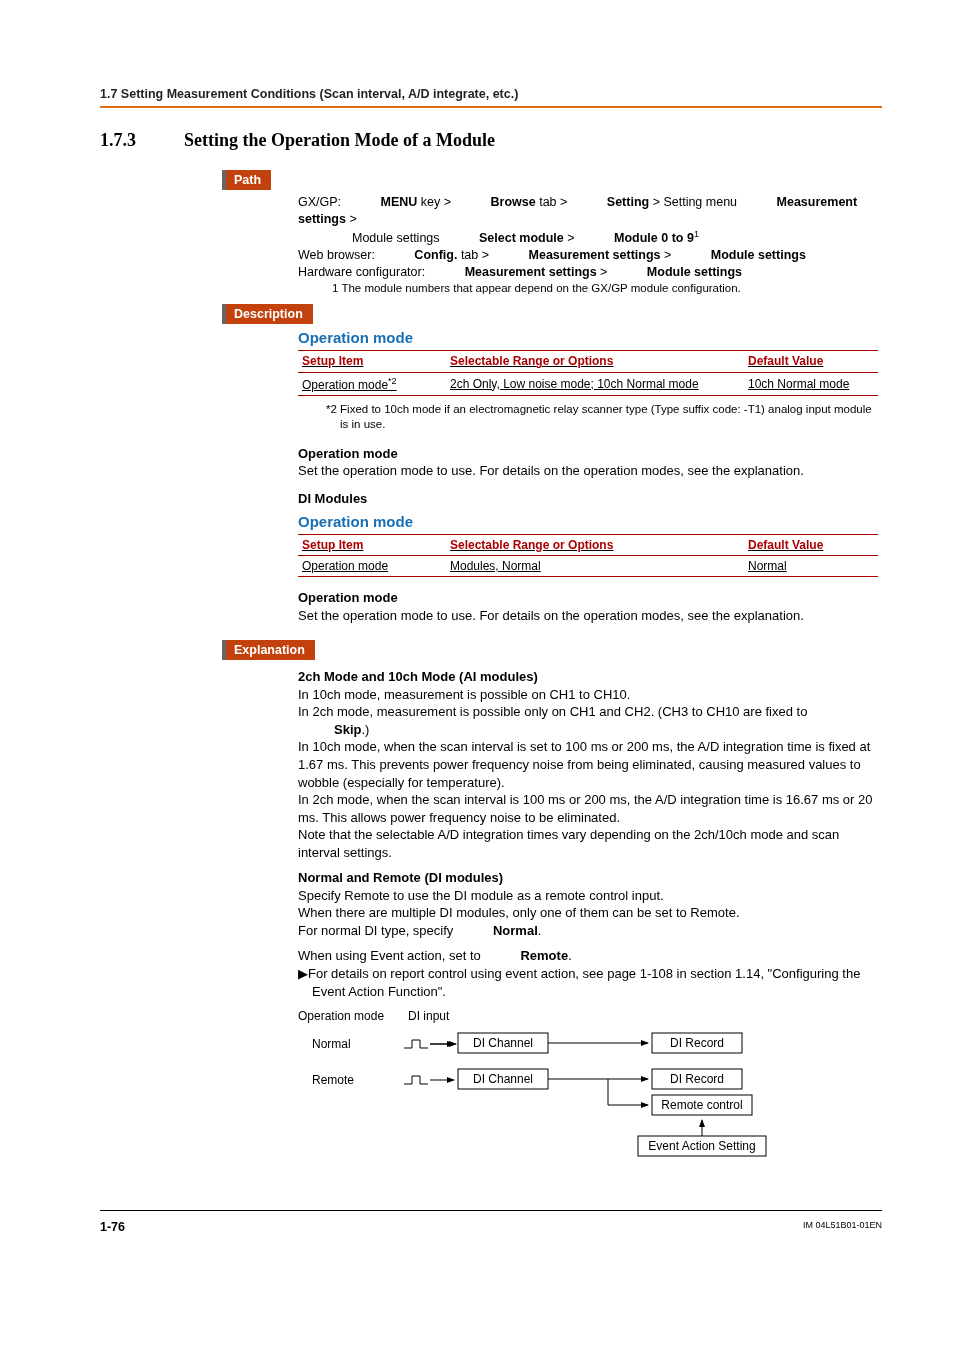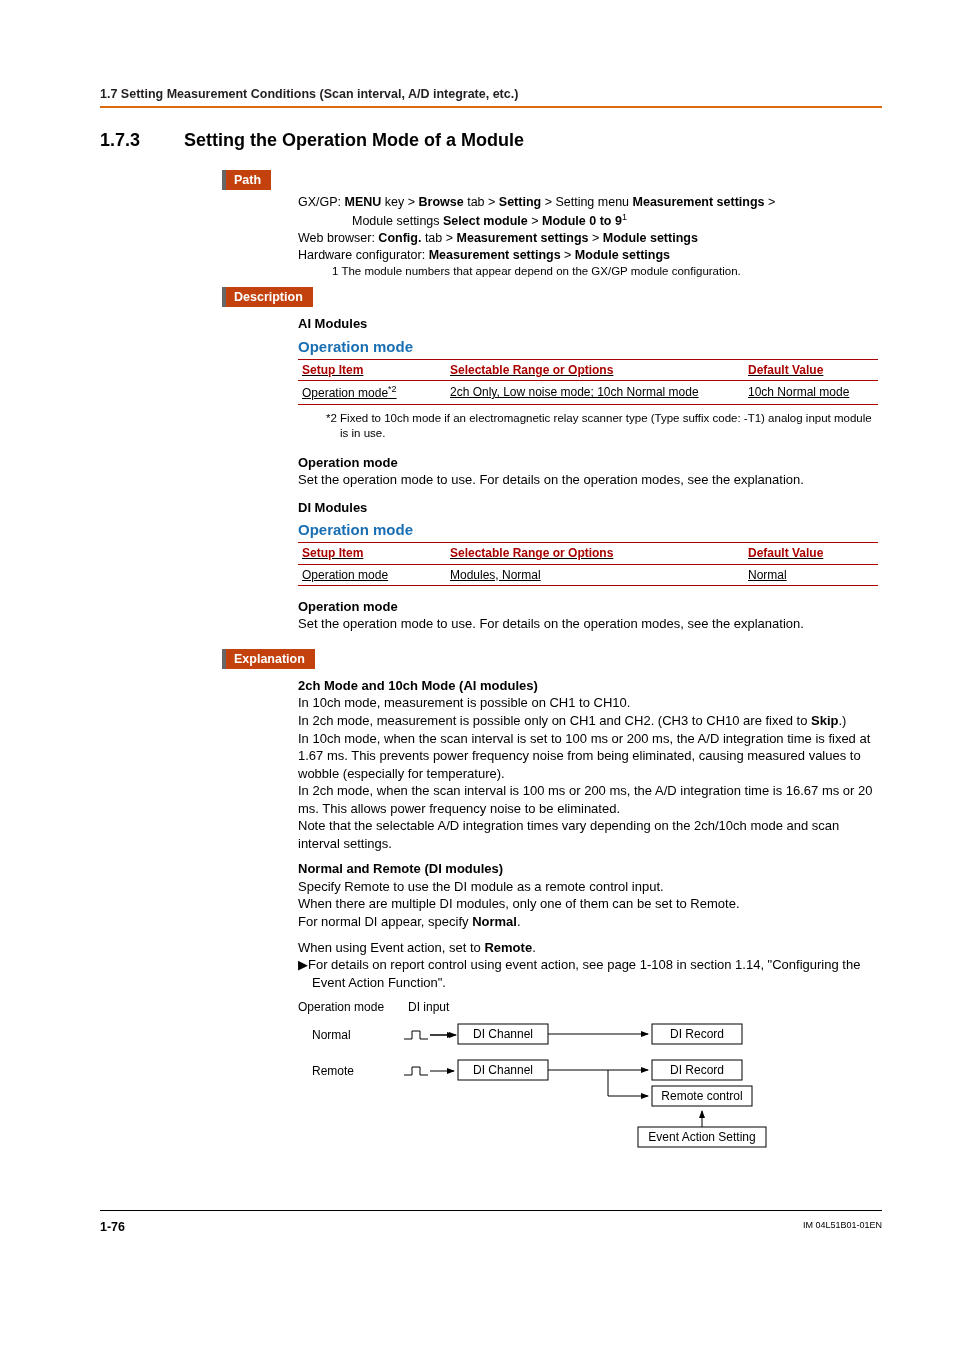--- a/index.html
+++ b/index.html
@@ -34,38 +34,39 @@
   }
   .section-rule {
     border: none;
     border-top: 2px solid #de6a10;
     margin: 3px 0 0 0;
   }
   .h1 {
     font-size: 18px;
     font-weight: bold;
     margin: 20px 0 18px 0;
+    font-family: Liberation Serif, serif;
   }
   .h1 .num { display: inline-block; width: 84px; }
   .graybar {
     display: inline-block;
     background: #c2410c;
     color: #fff;
     font-weight: bold;
     font-size: 12.5px;
     padding: 2px 10px 2px 8px;
     margin-left: 10px;
     border-left: 4px solid #666;
     line-height: 16px;
   }
   .ind {
     margin-left: 198px;
     margin-right: 0;
   }
-  .boldtext { font-weight: bold; }
+  .boldtext { font-weight: bold; margin-left: 36px; }
   .bluetitle {
     color: #1a6fb3;
     font-weight: bold;
     font-size: 15px;
     margin-top: 4px;
   }
   .subhead {
     font-weight: bold;
     font-size: 13px;
     margin-top: 8px;
@@ -156,21 +157,20 @@
         <span>Hardware configurator: </span><span class="boldtext">Measurement settings</span><span> &gt; </span><span class="boldtext">Module settings</span>
       </div>
       <div class="footnote">1   The module numbers that appear depend on the GX/GP module configuration.</div>
     </div>
 
     <div style="margin-top:8px; margin-left:112px;">
       <span class="graybar">Description</span>
     </div>
 
     <div class="ind">
-      <div class="subhead">AI Modules</div>
       <div class="bluetitle">Operation mode</div>
       <table class="tbl">
         <tbody>
             <tr>
           <th style="width:140px">Setup Item</th>
           <th style="width:290px">Selectable Range or Options</th>
           <th>Default Value</th>
         </tr>
         <tr>
           <td><span>Operation mode</span><sup>*2</sup></td>
@@ -215,21 +215,21 @@
         <span>In 2ch mode, measurement is possible only on CH1 and CH2. (CH3 to CH10 are fixed to </span><span class="boldtext">Skip</span><span>.)</span>
       </div>
       <div>In 10ch mode, when the scan interval is set to 100 ms or 200 ms, the A/D integration time is fixed at 1.67 ms. This prevents power frequency noise from being eliminated, causing measured values to wobble (especially for temperature).</div>
       <div>In 2ch mode, when the scan interval is 100 ms or 200 ms, the A/D integration time is 16.67 ms or 20 ms. This allows power frequency noise to be eliminated.</div>
       <div>Note that the selectable A/D integration times vary depending on the 2ch/10ch mode and scan interval settings.</div>
 
       <div class="subhead" style="margin-top:8px">Normal and Remote (DI modules)</div>
       <div>Specify Remote to use the DI module as a remote control input.</div>
       <div>When there are multiple DI modules, only one of them can be set to Remote.</div>
       <div>
-        <span>For normal DI appear, specify </span><span class="boldtext">Normal</span><span>.</span>
+        <span>For normal DI type, specify </span><span class="boldtext">Normal</span><span>.</span>
       </div>
       <div style="margin-top:8px">
         <span>When using Event action, set to </span><span class="boldtext">Remote</span><span>.</span>
       </div>
       <div style="padding-left:14px; text-indent:-14px;">
         <span class="tri">▶</span><span>For details on report control using event action, see page 1-108 in section 1.14, "Configuring the Event Action Function".</span>
       </div>
     </div>
 
     <div class="diagram">

